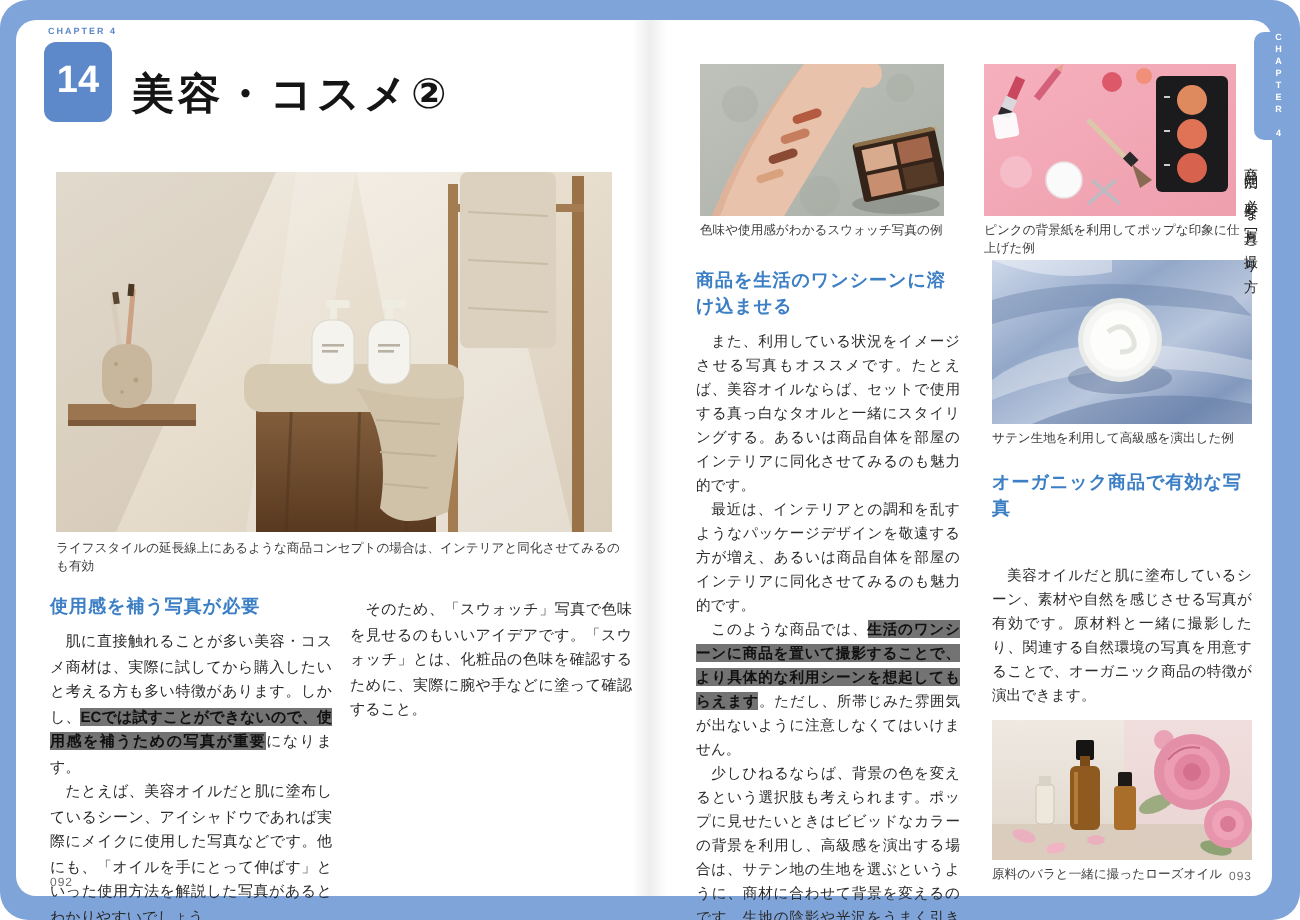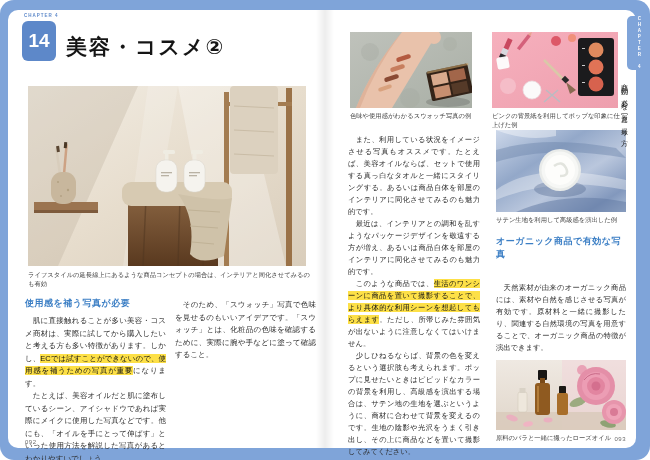--- a/index.html
+++ b/index.html
@@ -16,21 +16,21 @@
   .title{position:absolute;left:66px;top:33px;margin:0;font-size:21px;font-weight:bold;color:#151515;letter-spacing:2px;}
   .photo{display:block;}
   .photo-abs{position:absolute;}
   .cap{font-size:6.3px;color:#3d3d3d;line-height:8.5px;}
   .cap-abs{position:absolute;}
   .col{position:absolute;}
   .heading{font-size:9px;font-weight:bold;color:#3c7fc5;letter-spacing:.5px;margin:0 0 5px 0;}
   .heading.h2{margin-top:7px;}
   p.body{margin:0;font-size:7.5px;line-height:12.5px;color:#2b2b2b;text-align:justify;}
   .col-r1 p.body,.col-r2 p.body{font-size:7.3px;line-height:12px;}
-  .hl{background:#fde047;font-weight:normal;color:#111;}
+  .hl{background:#737373;font-weight:bold;color:#111;}
   .pagenum{position:absolute;font-size:6px;color:#6b6b6b;letter-spacing:.5px;}
   .pn-l{left:25px;top:439px;}
   .pn-r{left:592px;top:436px;width:34px;text-align:right;}
   .side-tab{position:absolute;left:627px;top:16px;width:23px;height:54px;background:#7fa4d9;
             border-radius:5px 0 0 5px;display:flex;align-items:center;justify-content:center;}
   .side-tab span{writing-mode:vertical-rl;text-orientation:upright;color:#ffffff;font-size:4.5px;
                  font-weight:bold;letter-spacing:1px;line-height:1;}
   .side-title{position:absolute;left:619px;top:78px;height:130px;writing-mode:vertical-rl;
               text-orientation:upright;font-size:7px;color:#222;letter-spacing:2px;}
   .flowcap{margin:4px 0 0 0;}
@@ -188,20 +188,21 @@
       <rect x="70" y="45" width="6" height="5" fill="#2a2a2a" transform="rotate(45 73 48)"></rect>
       <polygon points="74,50 84,58 78,62" fill="#8a6a52"></polygon>
     </g>
     <line x1="52" y1="70" x2="66" y2="58" stroke="#b9bcc2" stroke-width="1.5"></line>
     <line x1="54" y1="58" x2="68" y2="70" stroke="#b9bcc2" stroke-width="1.5"></line>
   </svg>
   <div class="cap cap-abs" style="left:350px;top:112px;width:128px;">色味や使用感がわかるスウォッチ写真の例</div>
   <div class="cap cap-abs" style="left:492px;top:112px;width:132px;">ピンクの背景紙を利用してポップな印象に仕上げた例</div>
 
   <div class="col col-r1" style="left:348px;top:134px;width:132px;">
+    <div class="heading">商品を生活のワンシーンに溶け込ませる</div>
     <p class="body"><span>　また、利用している状況をイメージさせる写真もオススメです。たとえば、美容オイルならば、セットで使用する真っ白なタオルと一緒にスタイリングする。あるいは商品自体を部屋のインテリアに同化させてみるのも魅力的です。</span></p>
     <p class="body"><span>　最近は、インテリアとの調和を乱すようなパッケージデザインを敬遠する方が増え、あるいは商品自体を部屋のインテリアに同化させてみるのも魅力的です。</span></p>
     <p class="body"><span>　このような商品では、</span><span class="hl">生活のワンシーンに商品を置いて撮影することで、より具体的な利用シーンを想起してもらえます</span><span>。ただし、所帯じみた雰囲気が出ないように注意しなくてはいけません。</span></p>
     <p class="body"><span>　少しひねるならば、背景の色を変えるという選択肢も考えられます。ポップに見せたいときはビビッドなカラーの背景を利用し、高級感を演出する場合は、サテン地の生地を選ぶというように、商材に合わせて背景を変えるのです。生地の陰影や光沢をうまく引き出し、その上に商品などを置いて撮影してみてください。</span></p>
   </div>
 
   <div class="col col-r2" style="left:496px;top:130px;width:130px;">
 
     <svg class="photo" width="130" height="82" viewBox="0 0 130 82" preserveAspectRatio="none">
       <defs>
@@ -219,21 +220,21 @@
       <path d="M20,82 Q70,60 130,72 L130,82 Z" fill="#5f78a2" opacity="0.5"></path>
       <path d="M0,0 Q30,12 60,6 L60,0 Z" fill="#ffffff" opacity="0.4"></path>
       <ellipse cx="64" cy="59" rx="26" ry="8" fill="#4a608a" opacity="0.35"></ellipse>
       <circle cx="64" cy="40" r="21" fill="#e9ebe9"></circle>
       <circle cx="64" cy="40" r="18.5" fill="#f6f7f5"></circle>
       <circle cx="64" cy="40" r="15" fill="#fdfdfb"></circle>
       <path d="M 58,36 q 8,-6 12,2 q 4,8 -6,8" stroke="#e2e4de" stroke-width="2.5" fill="none"></path>
     </svg>
     <div class="cap flowcap">サテン生地を利用して高級感を演出した例</div>
     <div class="heading">オーガニック商品で有効な写真</div>
-    <p class="body"><span>　天然素材が由来のオーガニック商品には、素材や自然を感じさせる写真が有効です。原材料と一緒に撮影したり、関連する自然環境の写真を用意することで、オーガニック商品の特徴が演出できます。</span></p>
+    <p class="body"><span>　美容オイルだと肌に塗布しているシーン、素材や自然を感じさせる写真が有効です。原材料と一緒に撮影したり、関連する自然環境の写真を用意することで、オーガニック商品の特徴が演出できます。</span></p>
 
     <svg class="photo" style="margin-top:6px;" width="130" height="70" viewBox="0 0 130 70" preserveAspectRatio="none">
       <defs>
         <linearGradient id="roseg" x1="0" y1="0" x2="0" y2="1">
           <stop offset="0" stop-color="#efe9e2"></stop>
             <stop offset="1" stop-color="#e0d6ca"></stop>
         </linearGradient>
       </defs>
       <rect width="130" height="70" fill="url(#roseg)"></rect>
       <rect x="66" width="64" height="70" fill="#f2d4da" opacity="0.5"></rect>

